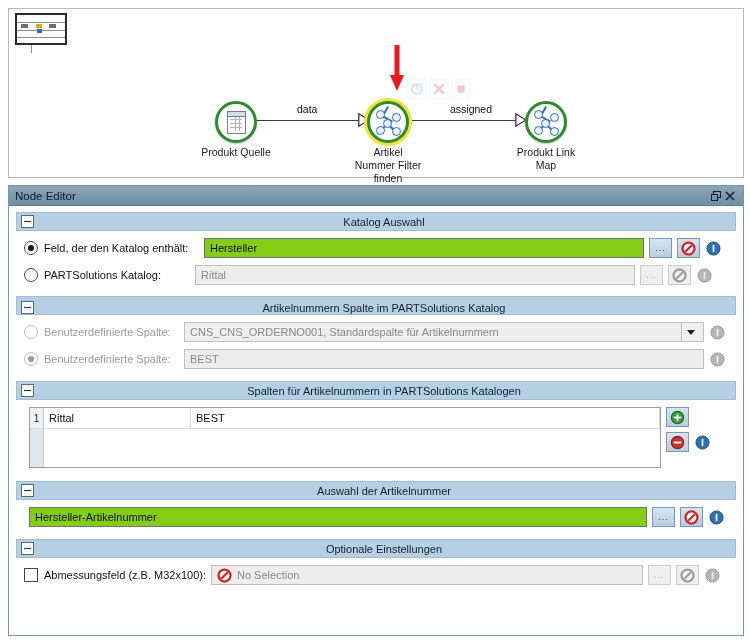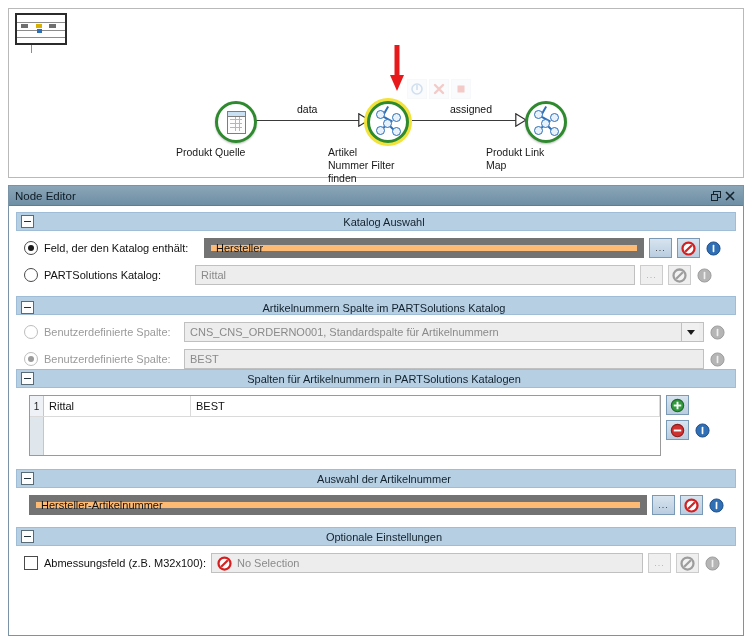--- a/index.html
+++ b/index.html
@@ -20,21 +20,21 @@
   #minimap{
     position:absolute;left:6px;top:4px;width:48px;height:28px;
     background:#ffffff;border:2px solid #2b2b2b;z-index:5;
     overflow:hidden;
   }
   #minimap .mm-line{position:absolute;left:0;right:0;height:1px;background:#8c8c8c;}
   #minimap .mm-mark{position:absolute;height:4px;background:#6f6f6f;}
   #minimap .mm-mark.y{background:#d8b100;}
   .mm-vline{position:absolute;left:22px;top:30px;width:1px;height:14px;background:#8c8c8c;}
 
-  .node{position:absolute;text-align:left;width:120px;}
+  .node{position:absolute;text-align:center;width:120px;}
   .node .circ{
     width:36px;height:36px;border-radius:50%;
     border:3px solid #2f8a2f;background:#ffffff;
     margin:0 auto;position:relative;
     box-shadow:0 1px 2px rgba(0,0,0,.25);
   }
   .node.selected .circ{box-shadow:0 0 0 3px #f2e23a,0 1px 2px rgba(0,0,0,.25);}
   .node .cap{
     margin-top:3px;font-size:10.5px;line-height:13px;color:#1a1a1a;
     font-family:"Liberation Sans",sans-serif;
@@ -88,21 +88,21 @@
 
   .radio{width:12px;height:12px;border-radius:50%;border:1.5px solid #4a4a4a;background:#fff;
          display:inline-flex;align-items:center;justify-content:center;margin-right:6px;flex:0 0 auto;cursor:pointer;}
   .radio.on:after{content:"";width:6px;height:6px;border-radius:50%;background:#1a1a1a;}
   .radio.dis{border-color:#bdbdbd;}
   .radio.dis.on:after{background:#9b9b9b;}
 
   .chk{width:12px;height:12px;border:1.5px solid #4a4a4a;background:#fff;margin-right:6px;flex:0 0 auto;cursor:pointer;}
 
   .field{
-    height:20px;border:7px solid #737373;background:#fdba74;
+    height:20px;border:1px solid #737373;background:#84cc16;
     display:flex;align-items:center;padding:0 5px;font-size:11px;color:#111;
     box-sizing:border-box;
   }
   .field.ro{background:#ededed;border:1px solid #c0c0c0;color:#8a8a8a;}
   .field.combo{padding-right:4px;}
   .combo-btn{margin-left:auto;width:17px;height:18px;background:#f0f0f0;border-left:1px solid #c0c0c0;
              display:flex;align-items:center;justify-content:center;cursor:pointer;}
   .combo-btn .cv{width:0;height:0;border-left:4px solid transparent;border-right:4px solid transparent;border-top:5px solid #1c1c1c;}
 
   .btn-sq{width:23px;height:20px;border:1px solid #7a99b4;background:linear-gradient(#d8e4ef,#b9cde0);
@@ -329,21 +329,21 @@
       <span class="lbl dim" style="width:140px">Benutzerdefinierte Spalte:</span>
       <span class="field ro" style="width:520px">BEST</span>
       <span class="ico-wrap">
         <svg class="ico" viewBox="0 0 16 16">
             <circle cx="8" cy="8" r="7" fill="#b5b5b5" stroke="#9a9a9a"></circle>
             <rect x="7.1" y="4" width="1.8" height="8" fill="#efefef" rx="0.8"></rect>
           </svg>
       </span>
     </div>
 
-    <div class="sec-head" style="margin-top:0;">
+    <div class="sec-head" style="margin-top:12px;">
       <span class="collapse">
           <i></i>
         </span>
       <span class="st">Spalten für Artikelnummern in PARTSolutions Katalogen</span>
     </div>
 
     <div style="display:flex;align-items:flex-start;margin-top:7px;padding-left:13px;">
       <div class="tbl" style="width:632px">
         <div class="trow">
           <div class="rowno">1</div>

